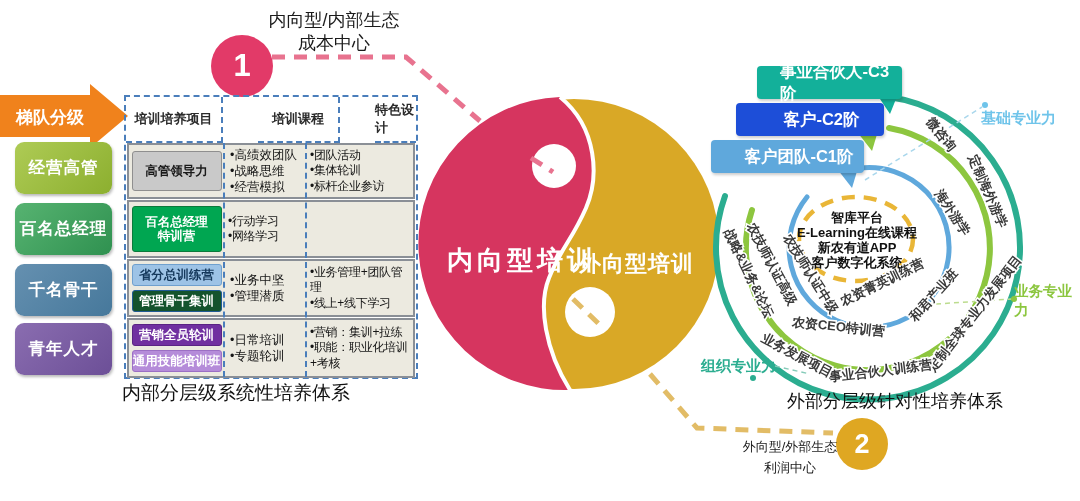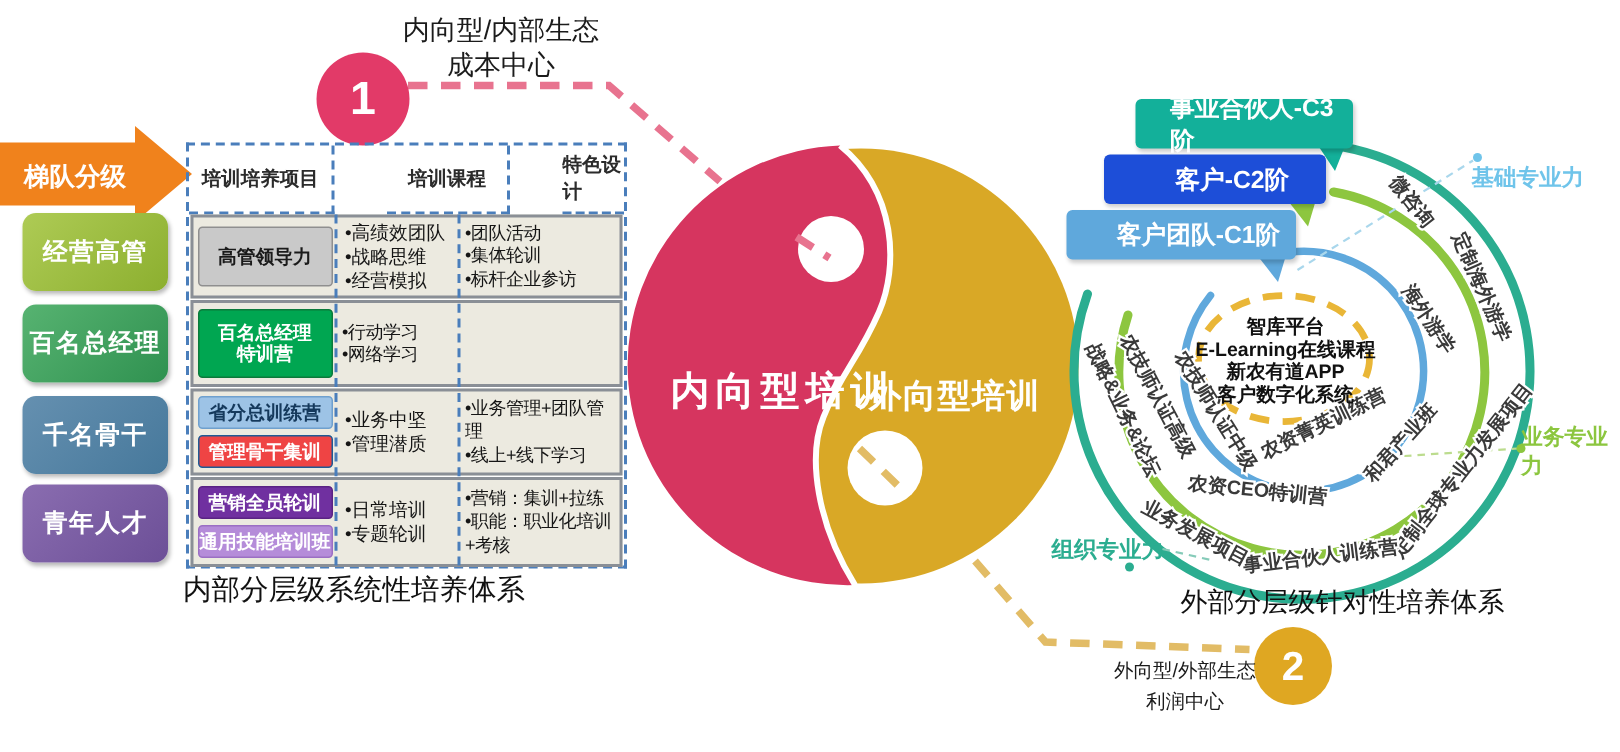--- a/index.html
+++ b/index.html
@@ -35,21 +35,21 @@
   .th3 { flex:1; }
   .trow { position:relative; display:flex; margin:0 1px 1px 1px; border:2px solid #8a8f96; background:#ECEAE0; }
   #trow0 { height:56px; } #trow1 { height:58px; } #trow2 { height:58px; } #trow3 { height:60px; }
   .vline { position:absolute; top:46px; bottom:0; border-left:2px dashed #4A7EBB; pointer-events:none; }
   #vline1 { left:97px; } #vline2 { left:179px; }
   .pcol { width:95px; display:flex; flex-direction:column; align-items:center; justify-content:center; gap:4px; padding:3px 0; }
   .pbox { width:90px; border-radius:3px; display:flex; flex-direction:column; align-items:center; justify-content:center; text-align:center; font-weight:bold; font-size:12.5px; line-height:14px; }
   .p-gray    { background:#C9C9C9; border:1px solid #8f8f8f; color:#1a1a1a; height:40px; }
   .p-green   { background:#00A651; border:1px solid #0B7A3B; color:#fff; height:46px; }
   .p-lblue   { background:#9DC3E6; border:1px solid #6FA0CE; color:#15395c; height:22px; }
-  .p-blue    { background:#ef4444; border:1px solid #1F5A94; color:#fff; height:22px; }
+  .p-blue    { background:#14532d; border:1px solid #1F5A94; color:#fff; height:22px; }
   .p-purple  { background:#7030A0; border:1px solid #5A2384; color:#fff; height:22px; }
   .p-lpurple { background:#B58CD9; border:1px solid #9B6FC4; color:#fff; height:22px; }
   .ccol { width:82px; display:flex; flex-direction:column; justify-content:center; padding-left:6px; font-size:12.5px; color:#151515; line-height:16px; }
   .fcol { flex:1; display:flex; flex-direction:column; justify-content:center; padding-left:4px; font-size:12px; color:#151515; line-height:15.5px; letter-spacing:-0.3px; }
 
   .caption { position:absolute; color:#111; }
   #caption-left { left:122px; top:380px; font-size:19px; }
   #caption-right { left:787px; top:389px; font-size:18px; }
 
   

